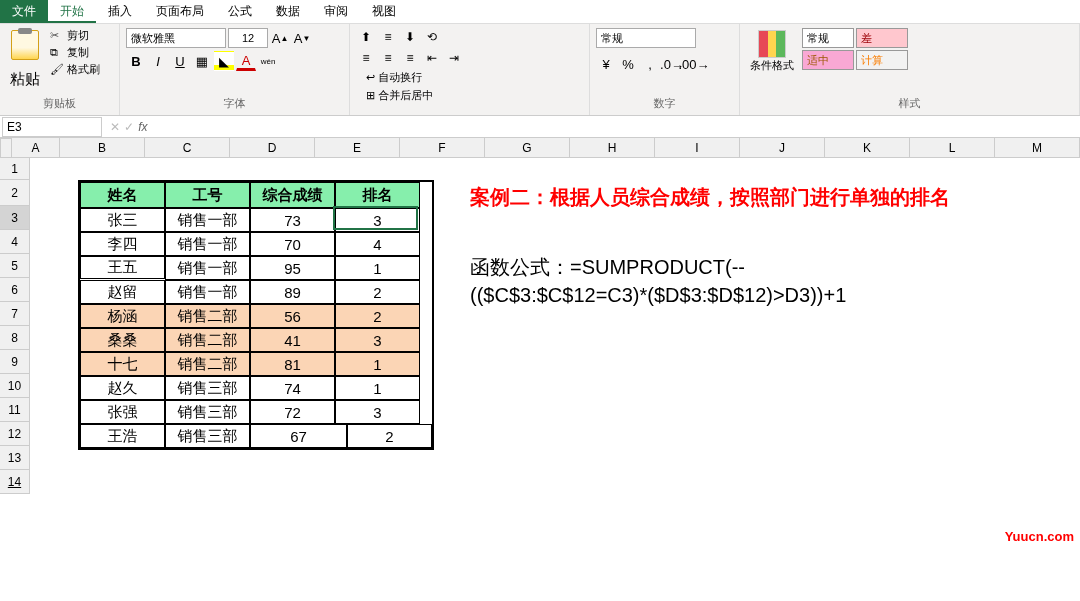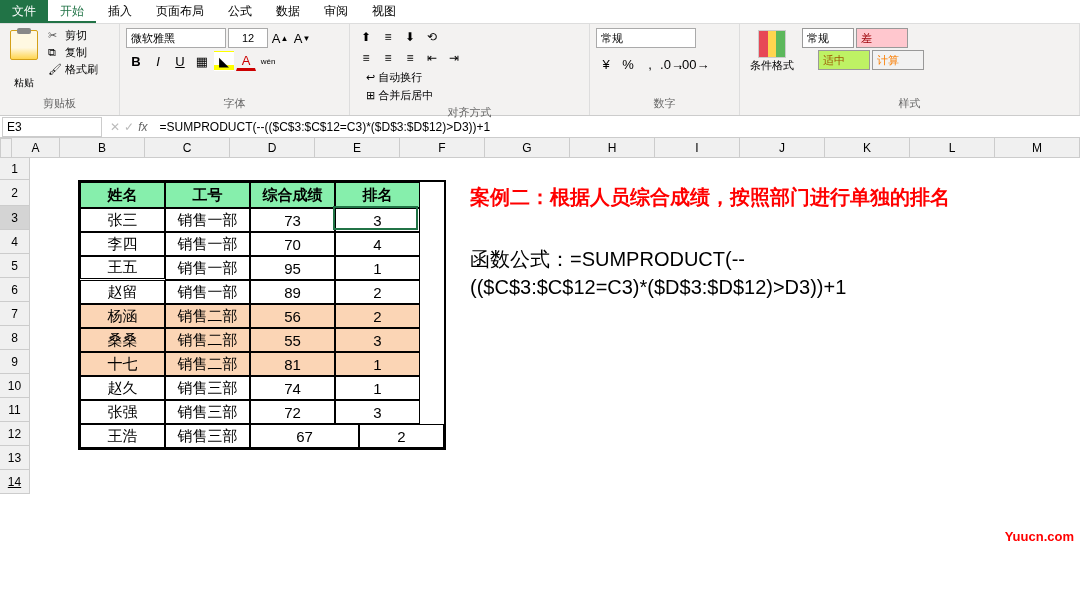--- a/index.html
+++ b/index.html
@@ -14,21 +14,21 @@
 
 .ribbon { display: flex; background: #f3f2f1; height: 92px; border-bottom: 1px solid #ccc; }
 .ribbon-group { border-right: 1px solid #ddd; padding: 2px 4px; display: flex; flex-direction: column; position: relative; }
 .group-label { text-align: center; font-size: 11px; color: #666; margin-top: auto; padding-bottom: 2px; }
 .group-content { flex: 1; display: flex; align-items: flex-start; }
 
 
 .paste-btn { display: flex; flex-direction: column; align-items: center; padding: 4px 6px; }
 .paste-icon { width: 28px; height: 30px; background: linear-gradient(#fff8e1 60%, #ffd54f); border: 1px solid #d4a017; border-radius: 2px; position: relative; }
 .paste-icon::before { content: ""; position: absolute; top: -3px; left: 6px; width: 14px; height: 6px; background: #888; border-radius: 2px; }
-.paste-label { font-size: 10px; margin-top: 16px; }
+.paste-label { font-size: 15px; margin-top: 10px; }
 .clip-side { display: flex; flex-direction: column; gap: 2px; padding: 2px 4px; font-size: 11px; }
 .clip-item { display: flex; align-items: center; gap: 3px; }
 .small-icon { width: 14px; height: 14px; display: inline-block; }
 .scissors { color: #555; }
 
 
 .font-group .group-content { flex-direction: column; gap: 3px; padding: 2px; }
 .font-row { display: flex; gap: 2px; align-items: center; }
 .font-name { width: 100px; height: 20px; border: 1px solid #aaa; background: #fff; padding: 0 4px; font-size: 11px; }
 .font-size { width: 40px; height: 20px; border: 1px solid #aaa; background: #fff; padding: 0 4px; text-align: center; font-size: 11px; }
@@ -45,21 +45,21 @@
 .number-fmt { width: 100px; height: 20px; border: 1px solid #aaa; background: #fff; padding: 0 4px; font-size: 11px; }
 
 
 .styles-group .group-content { flex-direction: row; gap: 4px; padding: 2px; }
 .style-btn { display: flex; flex-direction: column; align-items: center; font-size: 11px; padding: 2px 4px; }
 .style-icon { width: 28px; height: 28px; background: #fff; border: 1px solid #ccc; }
 .cell-styles { display: flex; flex-direction: column; gap: 2px; }
 .cell-style-box { width: 52px; height: 20px; border: 1px solid #999; font-size: 11px; display: flex; align-items: center; padding: 0 4px; }
 .cs-normal { background: #fff; }
 .cs-bad { background: #ffc7ce; color: #9c0006; }
-.cs-neutral { background: #bef264; color: #9c5700; margin-left: 16px; }
+.cs-neutral { background: #f9a8d4; color: #9c5700; }
 .cs-calc { background: #f2f2f2; color: #fa7d00; }
 
 
 .formula-bar { display: flex; height: 22px; border-bottom: 1px solid #ccc; align-items: center; background: #fff; }
 .name-box { width: 100px; height: 20px; border: 1px solid #ccc; padding: 0 4px; margin: 0 2px; font-size: 12px; }
 .fx-controls { display: flex; gap: 4px; padding: 0 6px; align-items: center; color: #888; }
 .fx-label { font-style: italic; color: #666; font-size: 12px; }
 .formula-input { flex: 1; padding: 0 6px; font-size: 12px; border: none; }
 
 
@@ -173,21 +173,20 @@
         <div class="wrap-btn">
             <span>↩</span>
             <span>自动换行</span>
           </div>
         <div class="wrap-btn">
             <span>⊞</span>
             <span>合并后居中</span>
           </div>
       </div>
     </div>
-    <div class="group-label">对齐方式</div>
   </div>
 
   <div class="ribbon-group number-group" style="width:150px">
     <div class="group-content">
       <input class="number-fmt" value="常规" style="">
       <div class="align-row" style="margin-top:3px">
         <span class="fmt-btn">¥</span>
         <span class="fmt-btn">%</span>
         <span class="fmt-btn">,</span>
         <span class="fmt-btn">.0→</span>
@@ -219,21 +218,20 @@
 
 </div>
 
 <div class="formula-bar">
   <input class="name-box" value="E3" style="">
   <div class="fx-controls">
     <span style="color:#bbb">✕</span>
     <span style="color:#bbb">✓</span>
     <span class="fx-label">fx</span>
   </div>
-  <input class="formula-input" value="=SUMPRODUCT(--(($C$3:$C$12=C3)*($D$3:$D$12)&gt;D3))+1" style="">
 </div>
 
 <div class="sheet" style="flex-direction:column">
   <div class="grid-top">
     <div class="corner"></div>
     <div class="col-headers" id="col-headers">
         <div class="col-h" style="width: 48px;">A</div>
         <div class="col-h" style="width: 85px;">B</div>
         <div class="col-h" style="width: 85px;">C</div>
         <div class="col-h" style="width: 85px;">D</div>
@@ -300,21 +298,21 @@
           </div>
           <div class="dt-row">
             <div class="dt-cell dt-orange" style="width: 85px; height: 24px;">杨涵</div>
             <div class="dt-cell dt-orange" style="width: 85px; height: 24px;">销售二部</div>
             <div class="dt-cell dt-orange" style="width: 85px; height: 24px;">56</div>
             <div class="dt-cell dt-orange" style="width: 85px; height: 24px;">2</div>
           </div>
           <div class="dt-row">
             <div class="dt-cell dt-orange" style="width: 85px; height: 24px;">桑桑</div>
             <div class="dt-cell dt-orange" style="width: 85px; height: 24px;">销售二部</div>
-            <div class="dt-cell dt-orange" style="width: 85px; height: 24px;">55</div>
+            <div class="dt-cell dt-orange" style="width: 85px; height: 24px;">41</div>
             <div class="dt-cell dt-orange" style="width: 85px; height: 24px;">3</div>
           </div>
           <div class="dt-row">
             <div class="dt-cell dt-orange" style="width: 85px; height: 24px;">十七</div>
             <div class="dt-cell dt-orange" style="width: 85px; height: 24px;">销售二部</div>
             <div class="dt-cell dt-orange" style="width: 85px; height: 24px;">81</div>
             <div class="dt-cell dt-orange" style="width: 85px; height: 24px;">1</div>
           </div>
           <div class="dt-row">
             <div class="dt-cell" style="width: 85px; height: 24px;">赵久</div>
@@ -324,27 +322,27 @@
           </div>
           <div class="dt-row">
             <div class="dt-cell" style="width: 85px; height: 24px; text-align: right;">张强</div>
             <div class="dt-cell" style="width: 85px; height: 24px;">销售三部</div>
             <div class="dt-cell" style="width: 85px; height: 24px;">72</div>
             <div class="dt-cell" style="width: 85px; height: 24px;">3</div>
           </div>
           <div class="dt-row">
             <div class="dt-cell" style="width: 85px; height: 24px; font-family: Liberation Serif, serif;">王浩</div>
             <div class="dt-cell" style="width: 85px; height: 24px;">销售三部</div>
-            <div class="dt-cell" style="width: 109px; height: 24px;">67</div>
+            <div class="dt-cell" style="width: 97px; height: 24px;">67</div>
             <div class="dt-cell" style="width: 85px; height: 24px;">2</div>
           </div>
         </div>
 
       <div class="active-cell-border" style="left:303px;top:48px;width:85px;height:24px"></div>
 
       <div class="annotation red" style="left:440px;top:26px">案例二：根据人员综合成绩，按照部门进行单独的排名</div>
-      <div class="annotation black" style="left:440px;top:88px">函数公式：=SUMPRODUCT(--</div>
-      <div class="annotation black" style="left:440px;top:118px">(($C$3:$C$12=C3)*($D$3:$D$12)&gt;D3))+1</div>
+      <div class="annotation black" style="left:440px;top:96px">函数公式：=SUMPRODUCT(--</div>
+      <div class="annotation black" style="left:440px;top:126px">(($C$3:$C$12=C3)*($D$3:$D$12)&gt;D3))+1</div>
 
       <div class="watermark">Yuucn.com</div>
     </div>
   </div>
 </div>
 
 </body></html>

